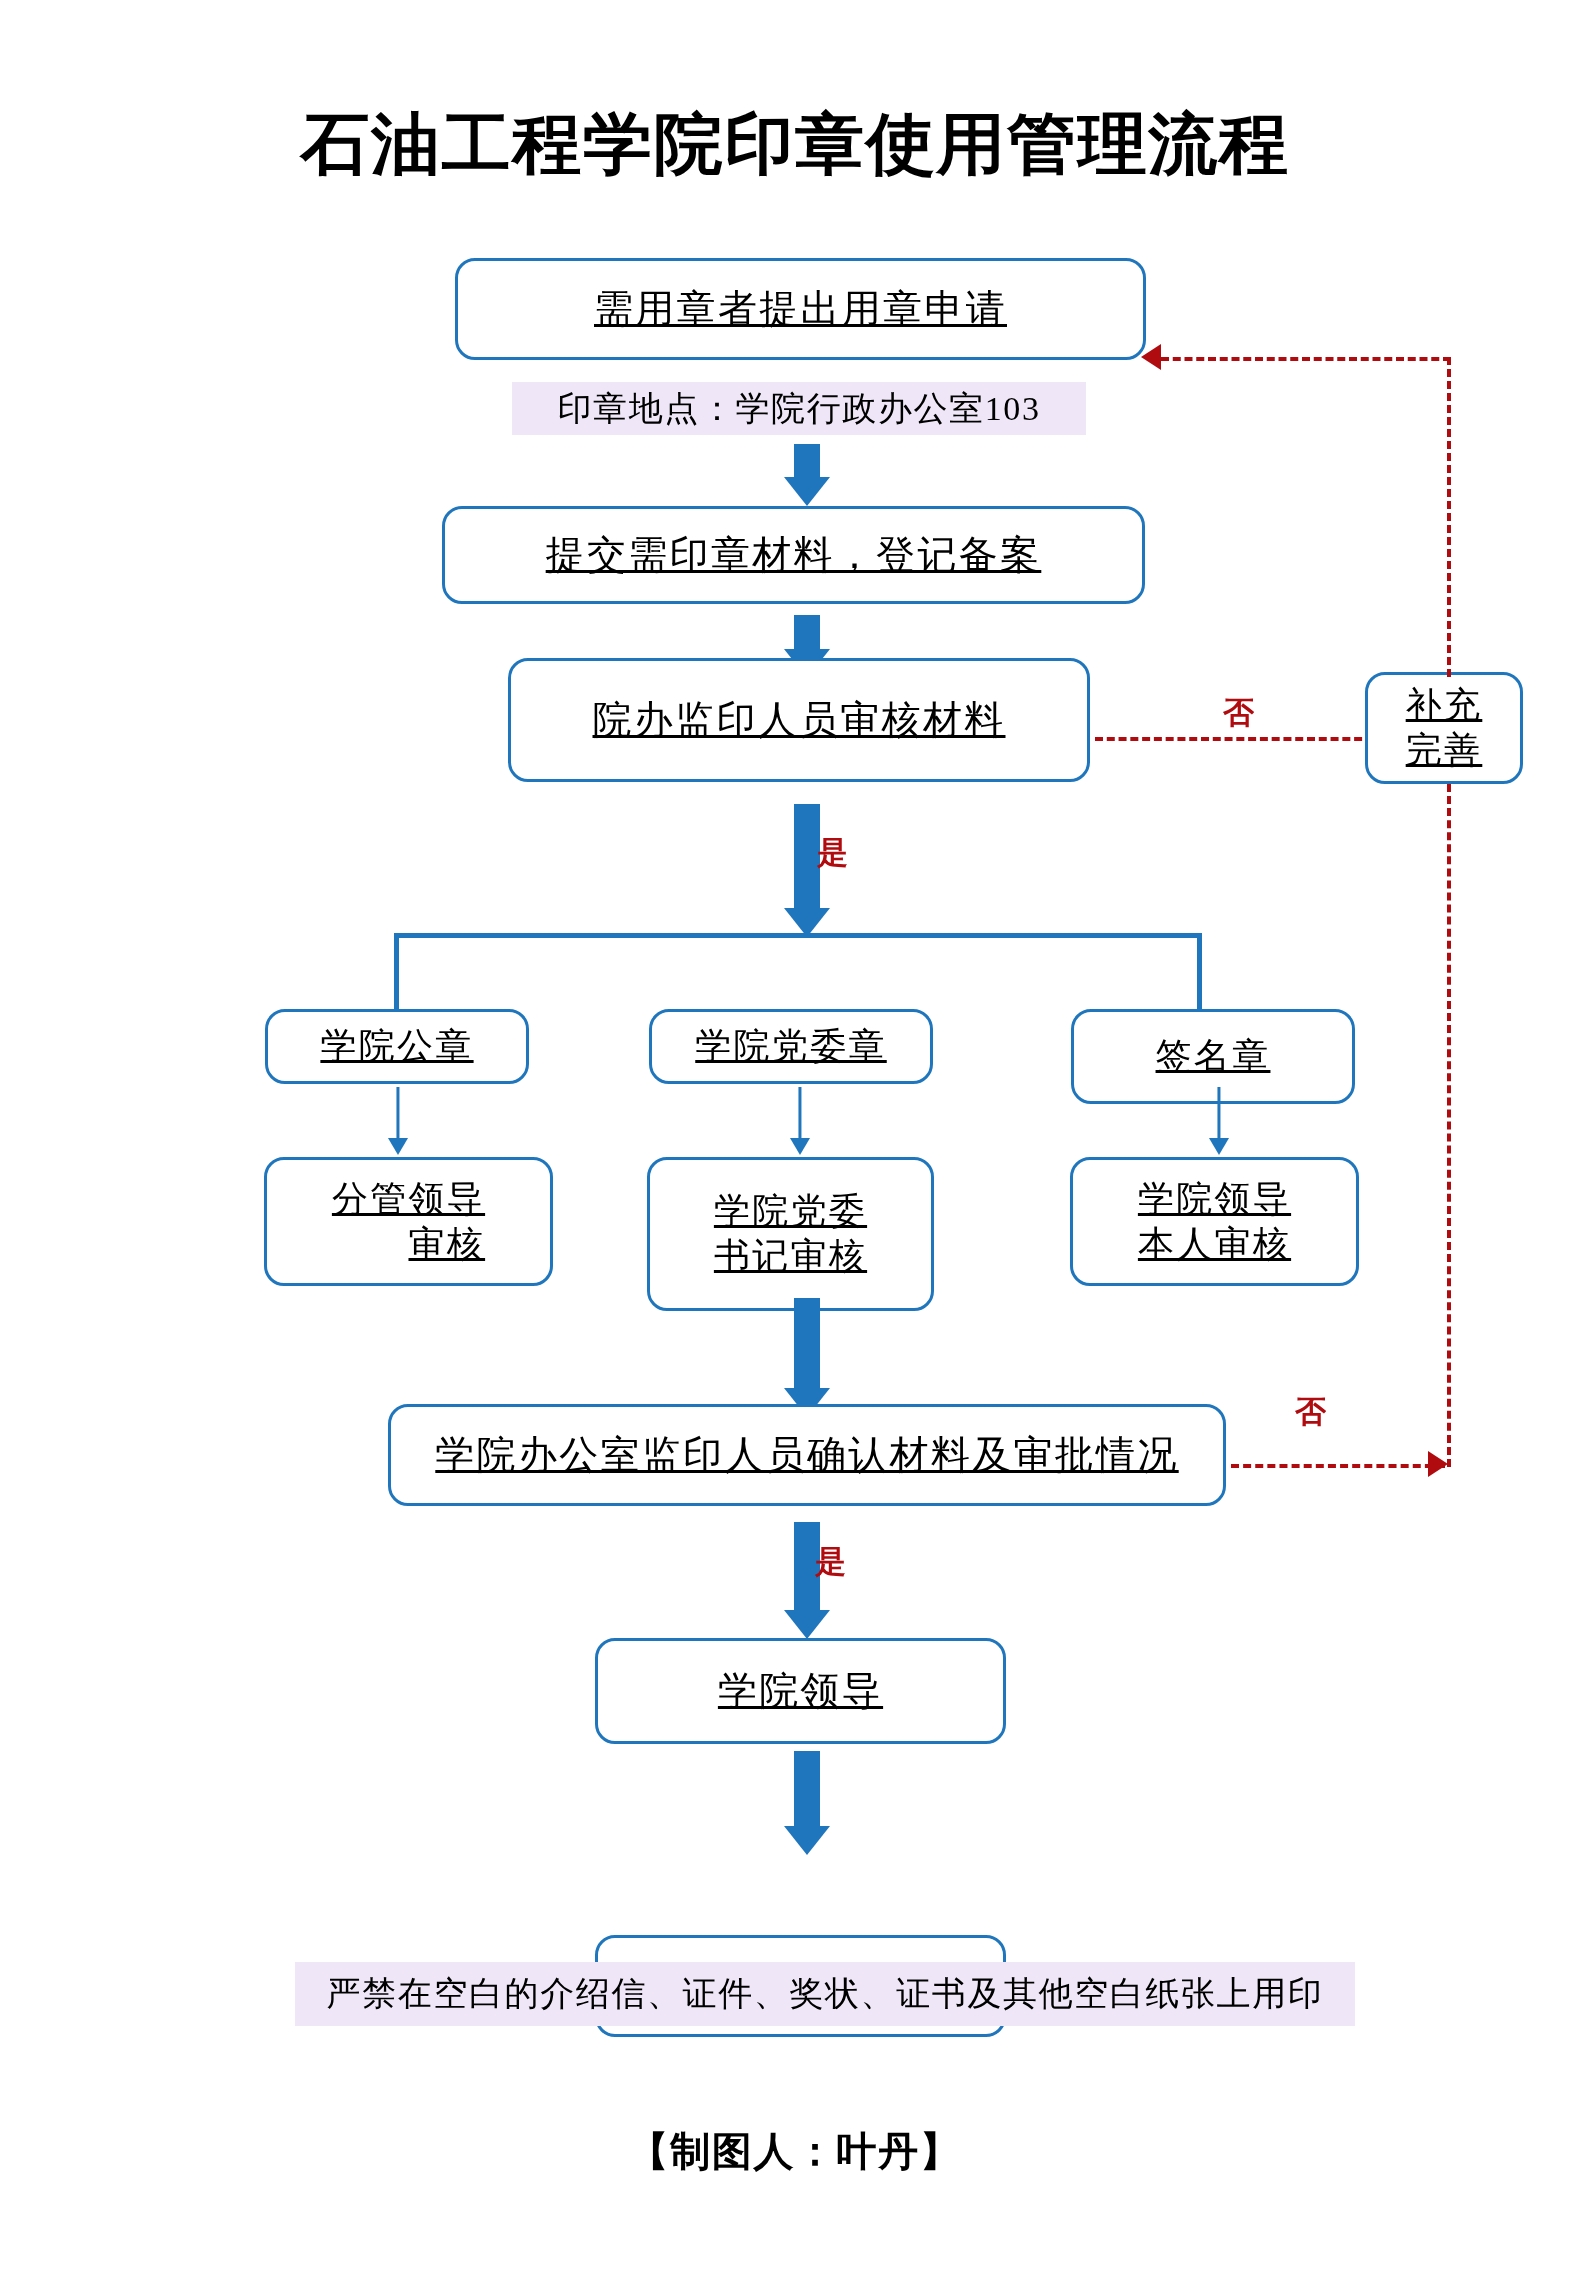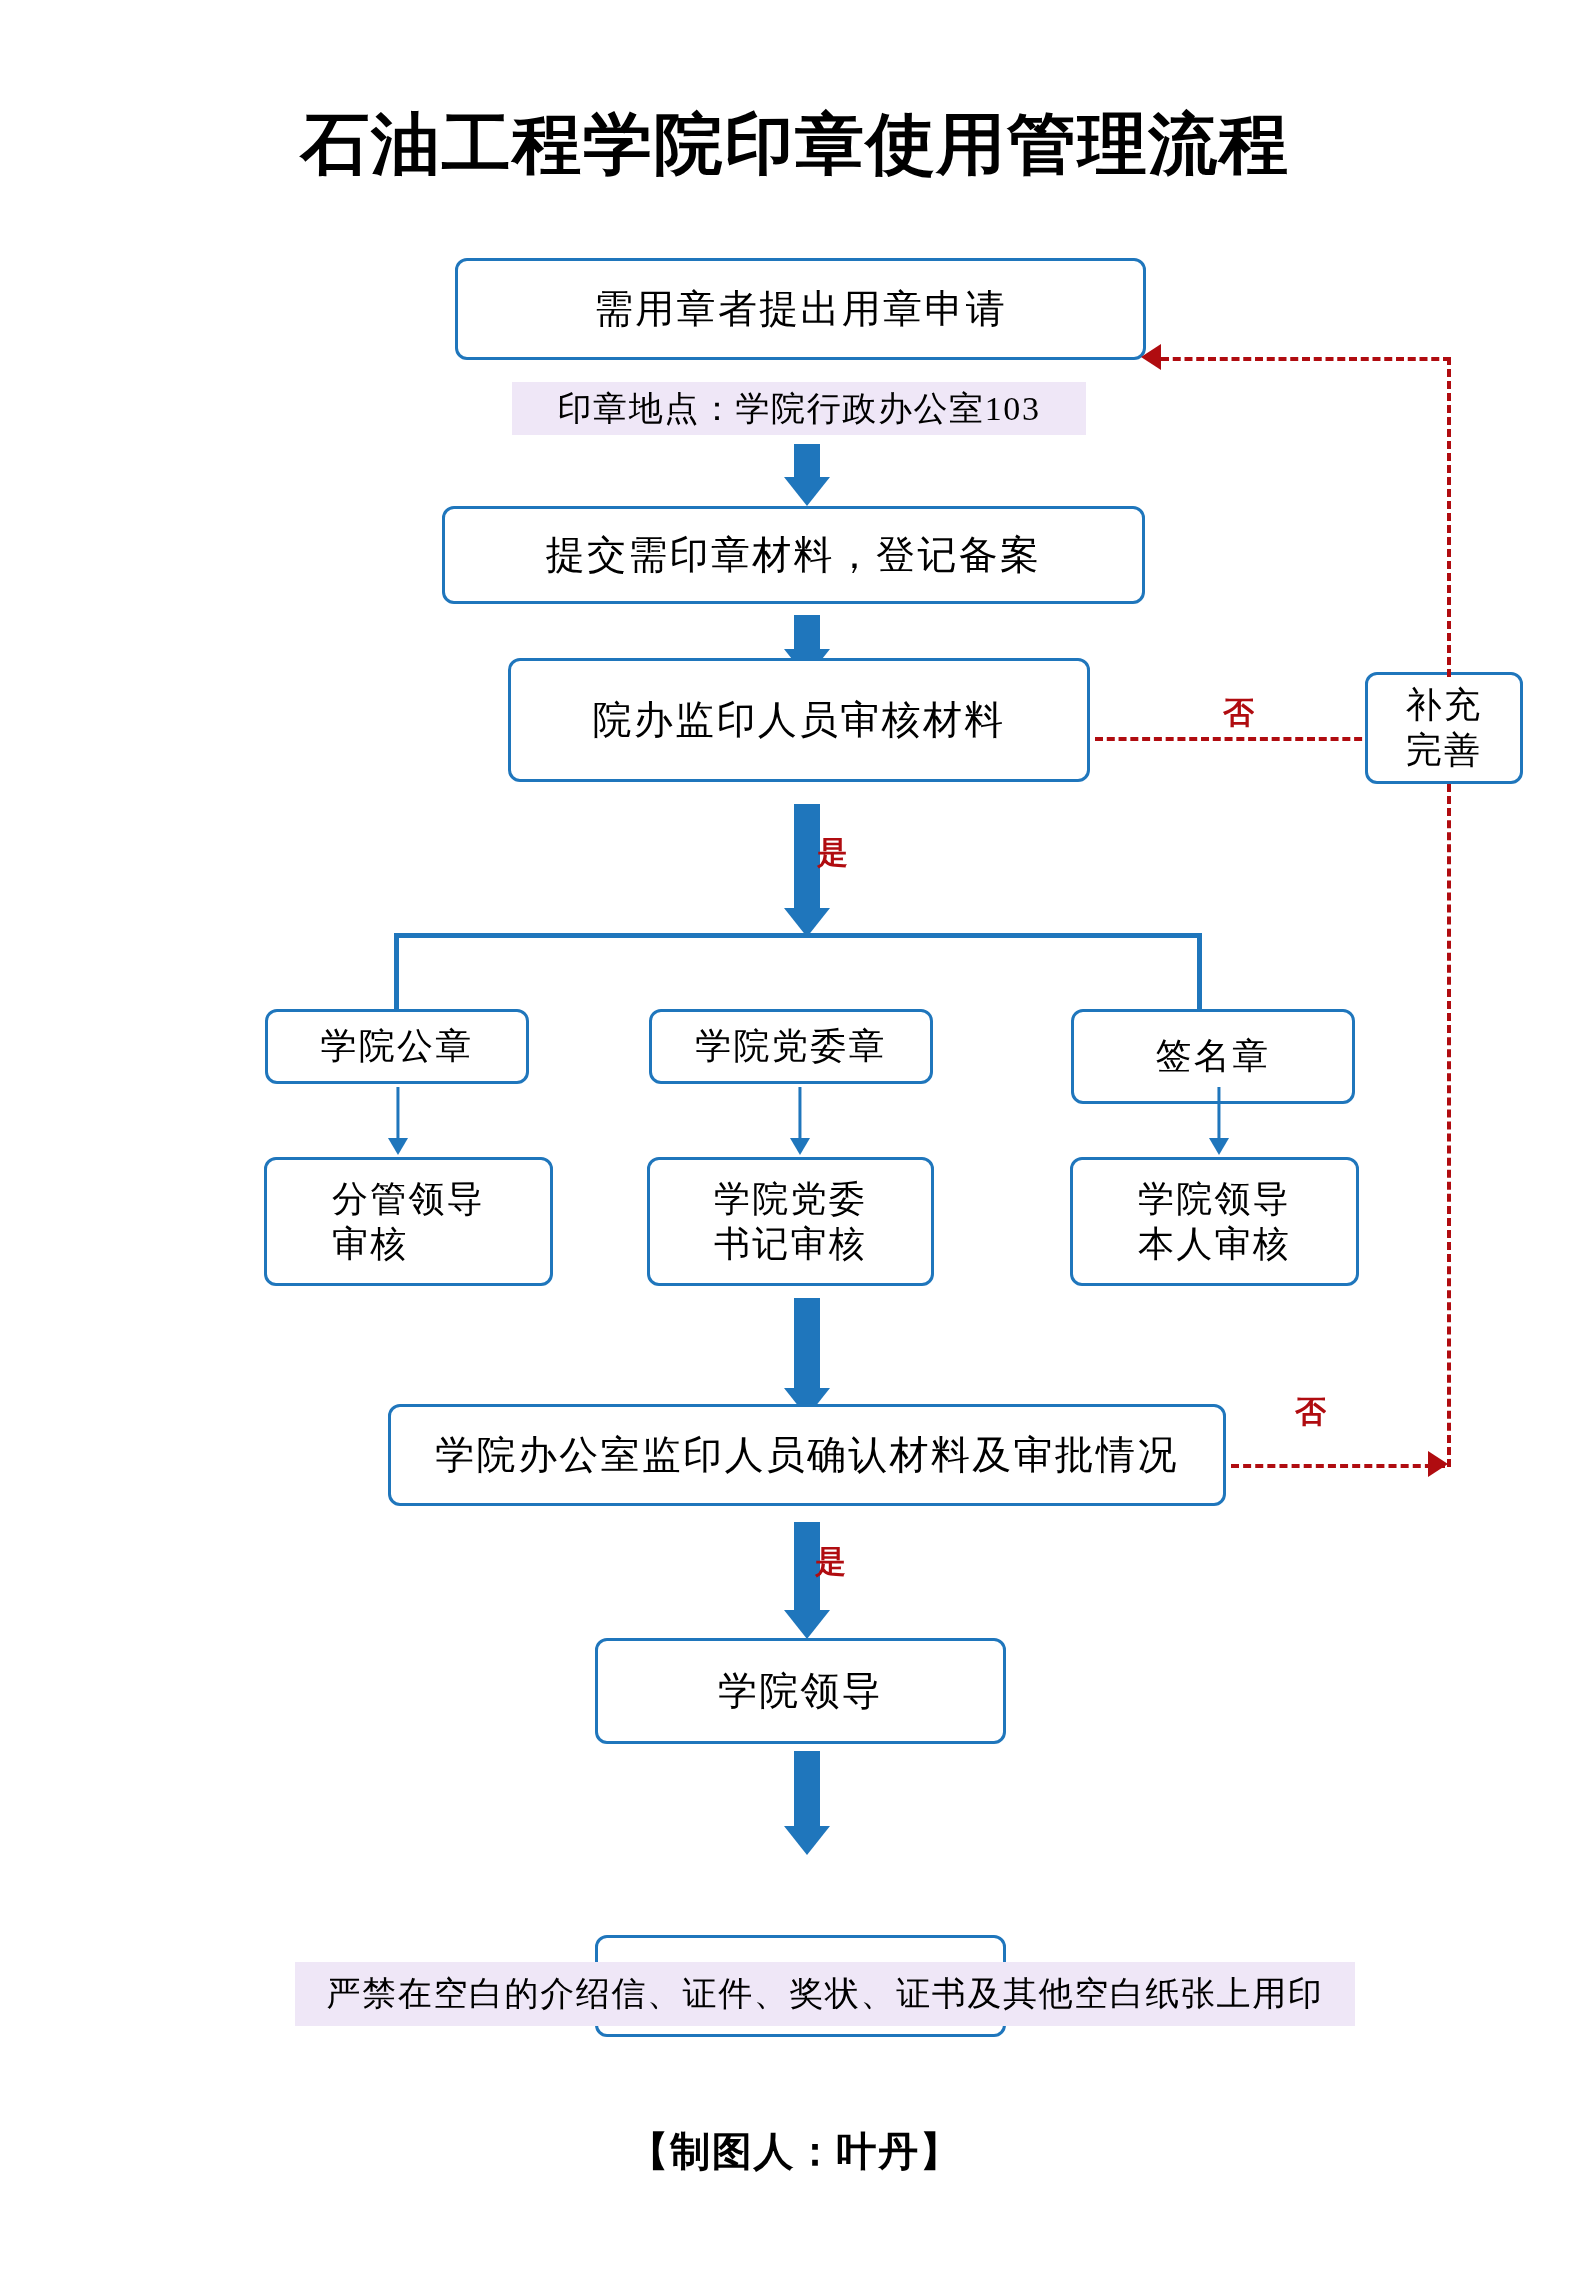--- a/index.html
+++ b/index.html
@@ -35,32 +35,33 @@
     letter-spacing: 1.6px;
     color: #000000;
     transform: scaleX(1.03);
   }
 
   
   .box {
     position: absolute;
     box-sizing: border-box;
     border: 3.9px solid #1F76BC;
-    border-radius: 12px;
+    border-radius: 20px;
     background: #ffffff;
     display: flex;
     align-items: center;
     justify-content: center;
     color: #000000;
     font-family: "Liberation Serif", serif;
     font-size: 39px;
     line-height: 1.25;
-    text-align: left;
+    text-align: right;
     letter-spacing: 2.3px;
     white-space: pre-line;
+    text-decoration: underline;
   }
   .box.small { font-size: 36px; }
 
   
   .note {
     position: absolute;
     box-sizing: border-box;
     background: #EFE7F7;
     display: flex;
     align-items: center;
@@ -233,21 +234,21 @@
     <div class="head" style="top:51px;"></div>
   </div>
   <div class="tarrow" style="left:1200px; top:1087px; width:37px; height:70px;">
     <div class="shaft" style="height:53px;"></div>
     <div class="head" style="top:51px;"></div>
   </div>
 
   <div class="box small" style="left:264px; top:1157px; width:289px; height:129px;">分管领导
 审核</div>
 
-  <div class="box small" style="left:647px; top:1157px; width:287px; height:129px;">学院党委
+  <div class="box small" style="left:647px; top:1157px; width:287px; height:154px;">学院党委
 书记审核</div>
 
   <div class="box small" style="left:1070px; top:1157px; width:289px; height:129px;">学院领导
 本人审核</div>
 
   <div class="barrow" style="left:769px; top:1298px; width:75px; height:120px;">
     <div class="shaft" style="width:26px; height:92px;"></div>
     <div class="head" style="top:90px;"></div>
   </div>
 

